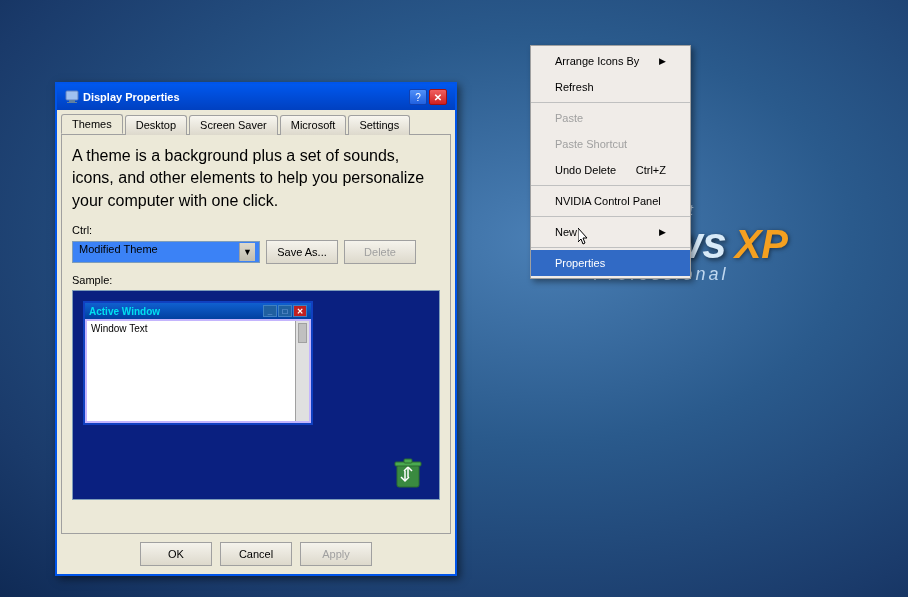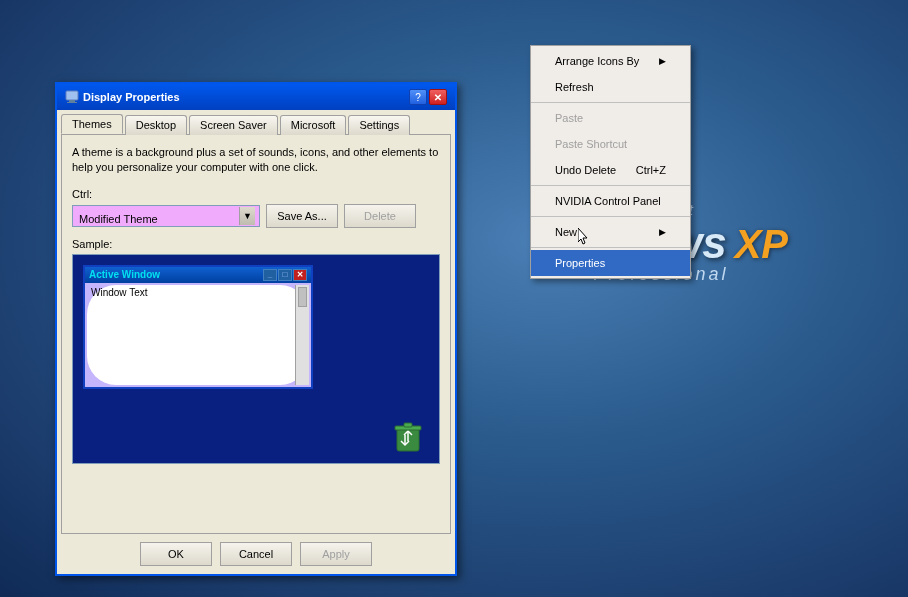--- a/index.html
+++ b/index.html
@@ -167,21 +167,21 @@
 
     .tab-content-area {
       border: 1px solid #a0a0a0;
       background: #ece9d8;
       margin: 0 4px;
       padding: 10px;
       min-height: 400px;
     }
 
     .description-text {
-      font-size: 11px;
+      font-size: 16px;
       color: #000;
       margin-bottom: 12px;
       line-height: 1.4;
     }
 
     .theme-label {
       font-size: 11px;
       color: #000;
       margin-bottom: 4px;
     }
@@ -283,21 +283,20 @@
     .mini-btn.min { background: #2060a0; color: #a0c0ff; }
     .mini-btn.max { background: #2060a0; color: #a0c0ff; }
     .mini-btn.cls { background: #c02020; color: white; }
 
     .mini-content {
       background: white;
       margin: 2px;
       padding: 2px 4px;
       height: 100px;
       position: relative;
-      border-radius: 29px;
     }
 
     .mini-window-text {
       font-size: 10px;
       color: #000;
     }
 
     .mini-scrollbar {
       position: absolute;
       right: 0;
@@ -443,21 +442,21 @@
       <div class="tab">
         <span>Settings</span>
       </div>
     </div>
 
     <div class="tab-content-area">
       <div class="description-text">A theme is a background plus a set of sounds, icons, and other elements to help you personalize your computer with one click.</div>
 
       <div class="theme-label">Ctrl:</div>
       <div class="theme-dropdown-container">
-        <div class="theme-select" style="display:flex; align-items:flex-end; justify-content:space-between; width:188px; height:22px; background:#f0abfc; border:1px solid #7f9db9; cursor:pointer;">
+        <div class="theme-select" style="display:flex; align-items:flex-start; justify-content:space-between; width:188px; height:22px; background:#3b82f6; border:1px solid #7f9db9; cursor:pointer;">
           <span style="font-size:11px; padding-left:2px;">Modified Theme</span>
           <div class="theme-select-arrow">▼</div>
         </div>
         <button class="dialog-button">Save As...</button>
         <button class="dialog-button disabled" disabled="">Delete</button>
       </div>
 
       <div class="sample-label" style="margin-top:10px;">Sample:</div>
 
       <div class="sample-preview">

